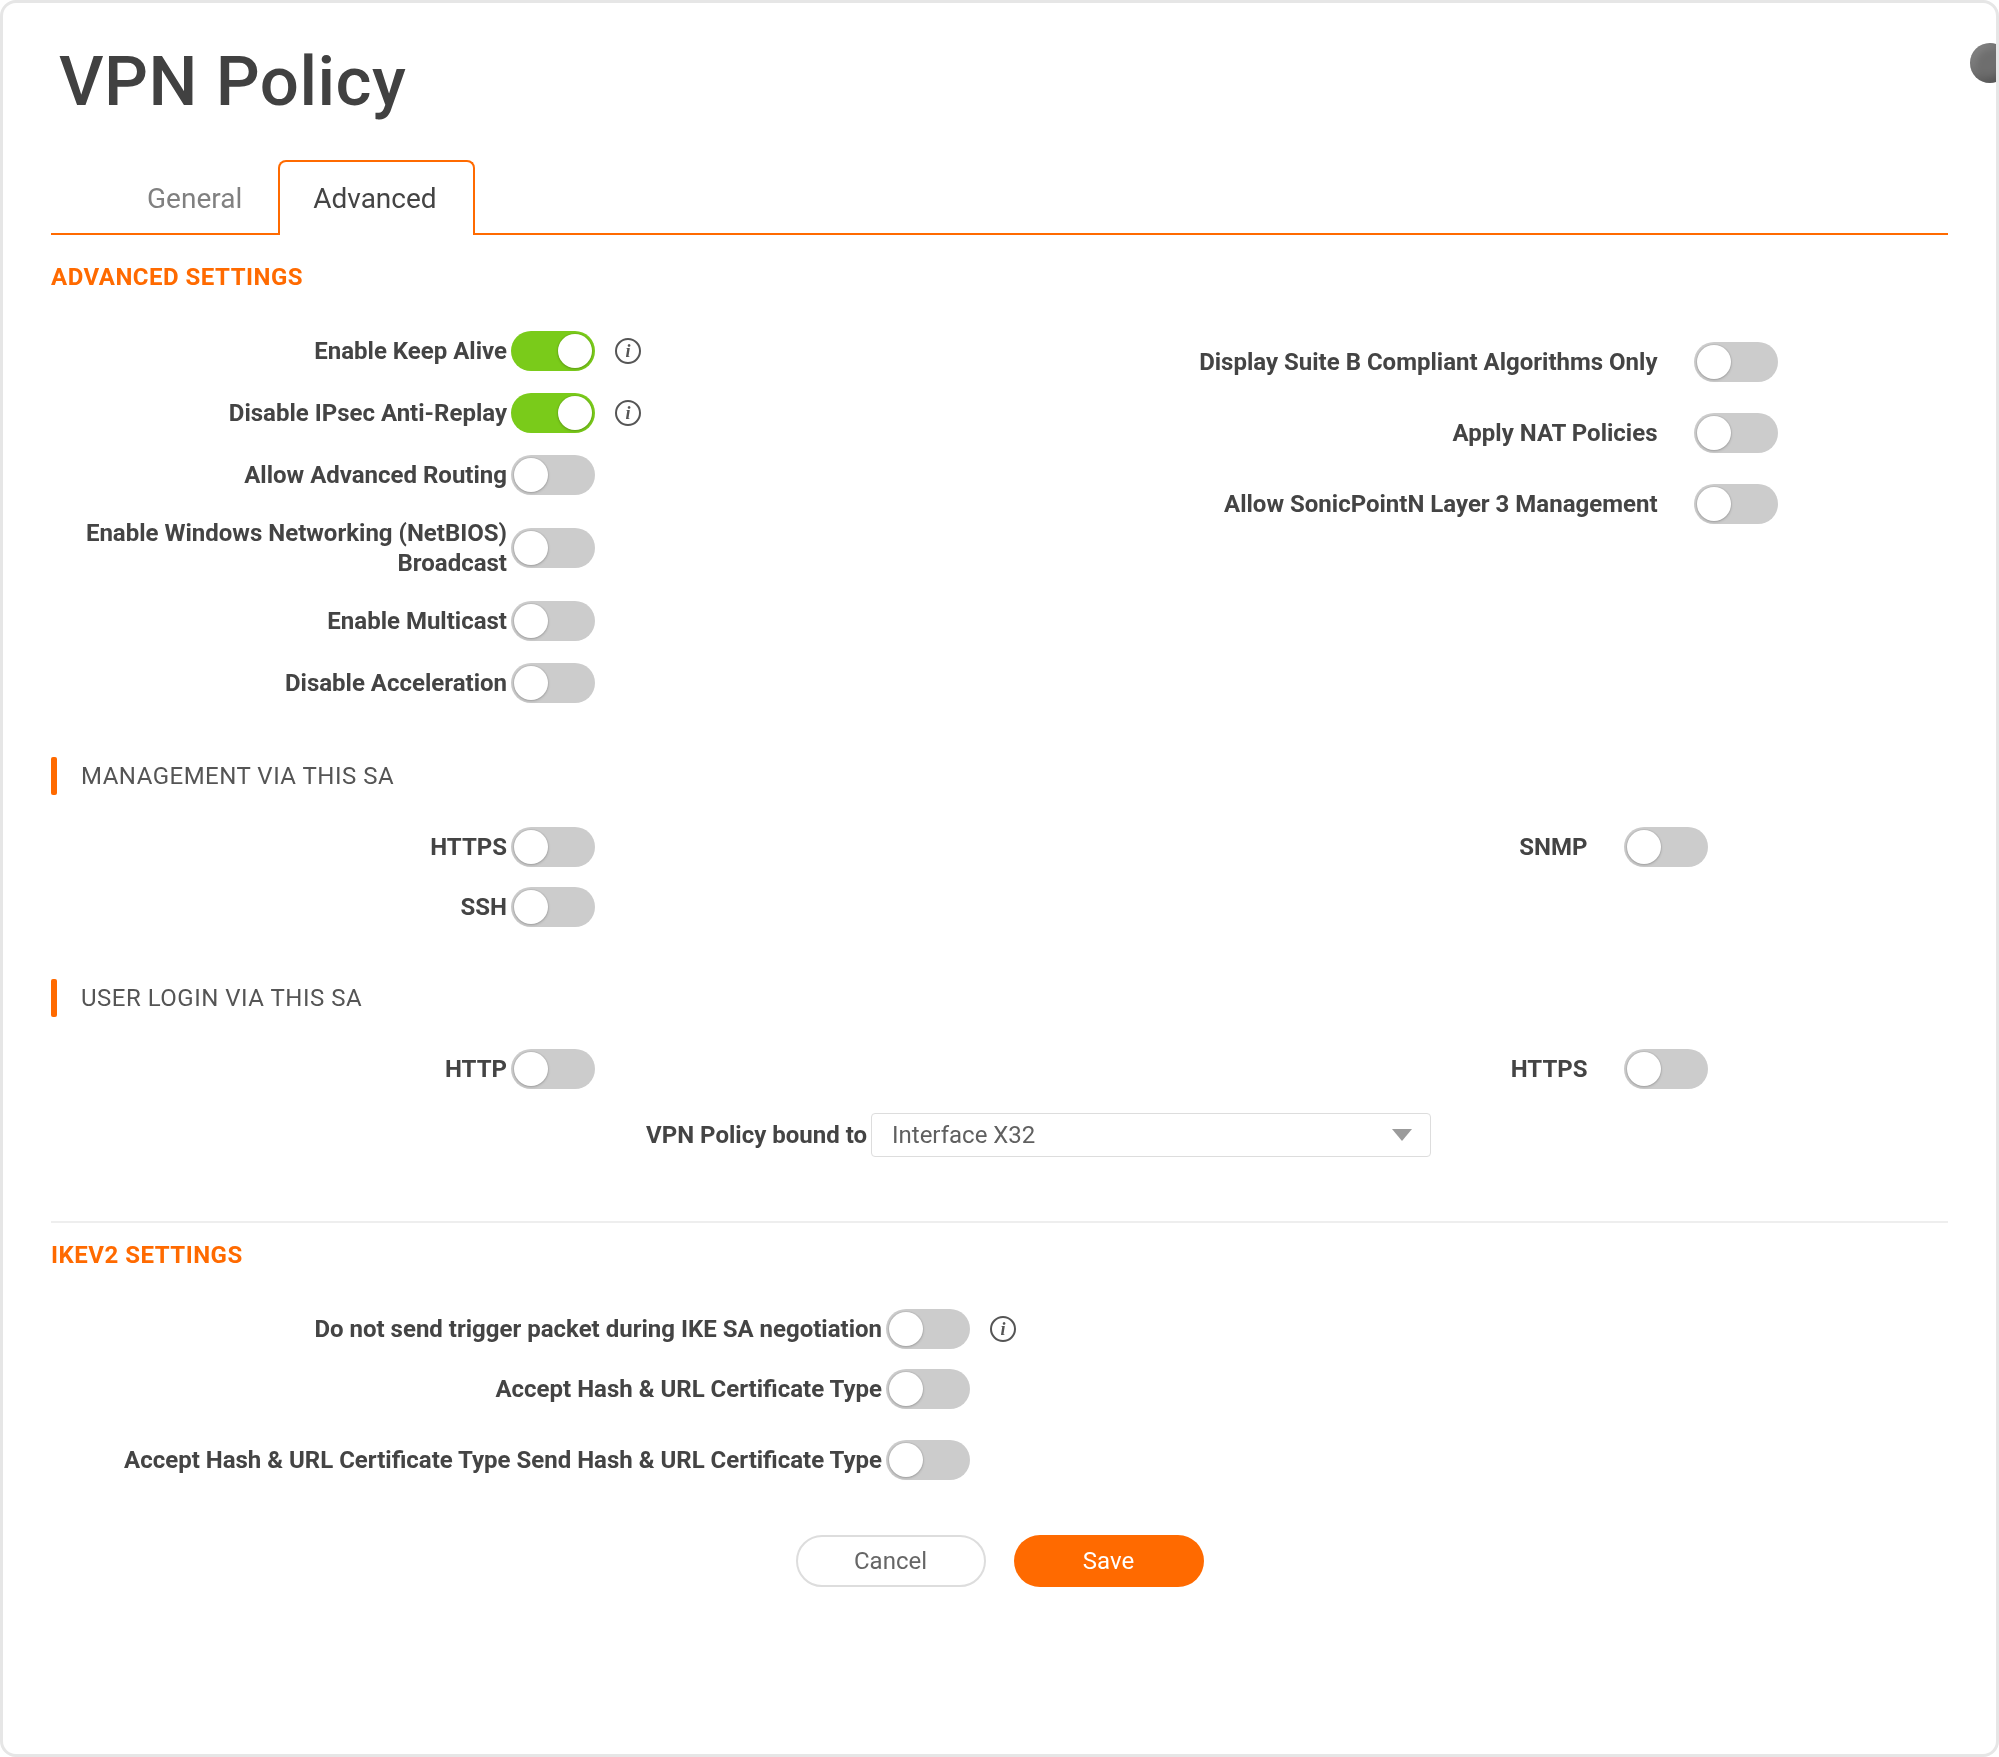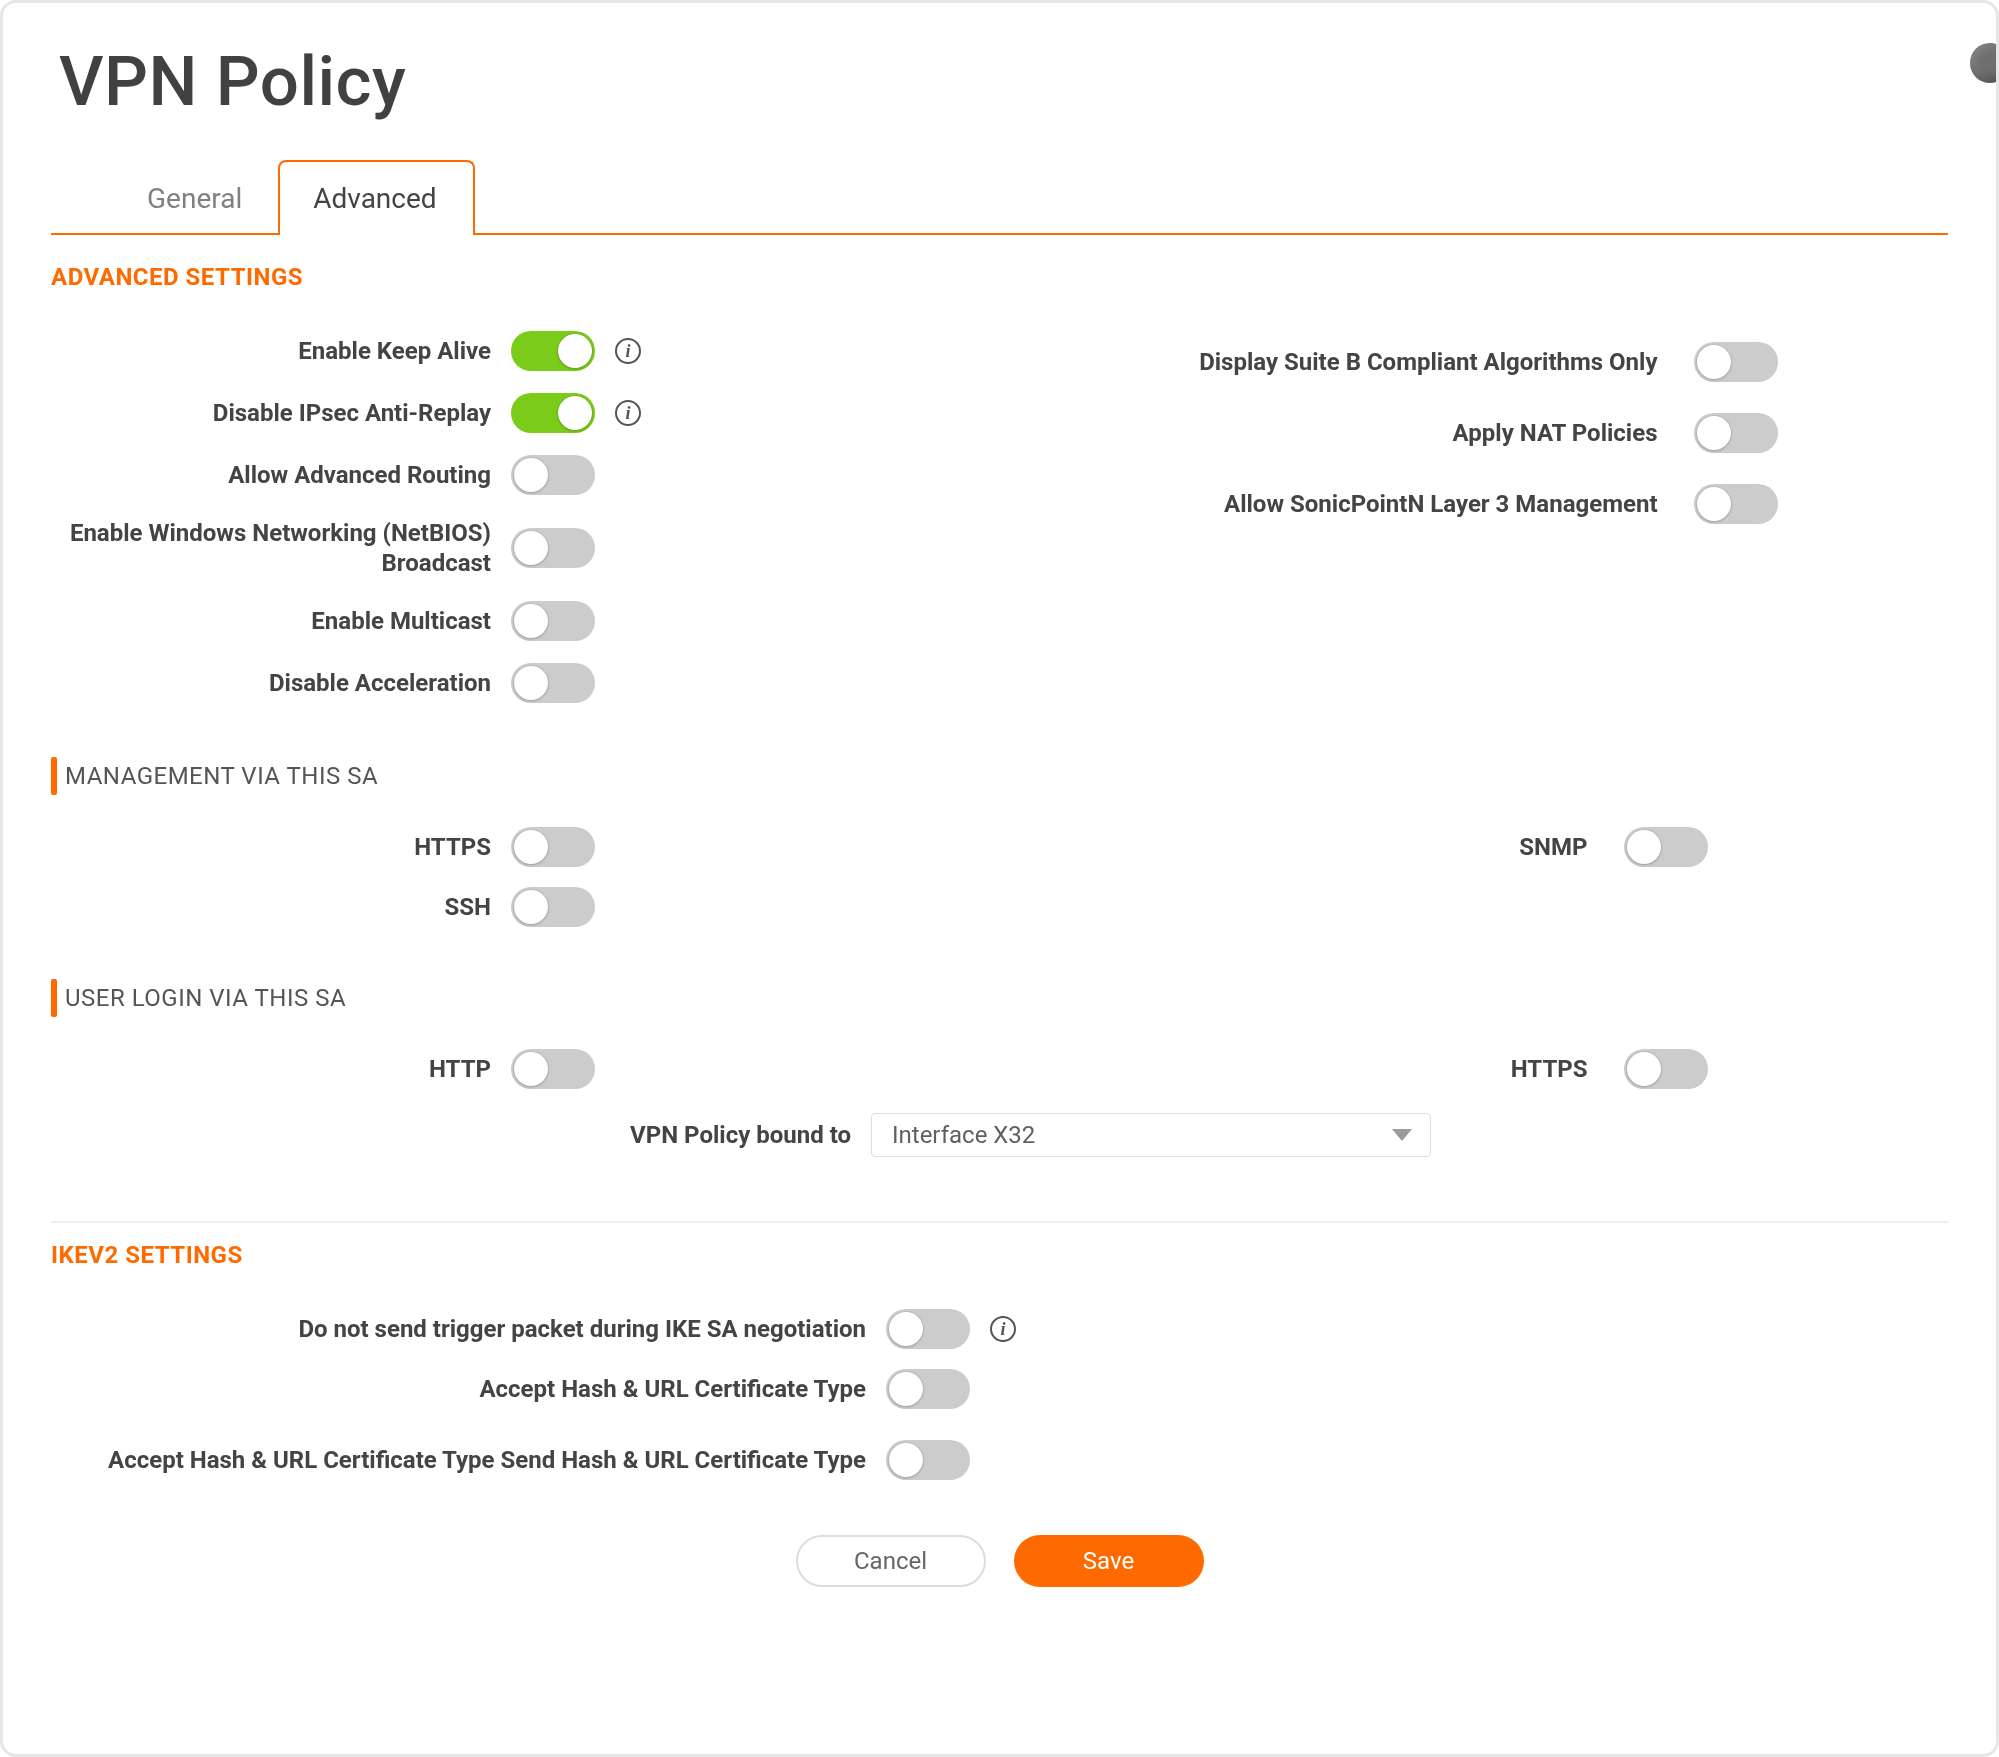--- a/index.html
+++ b/index.html
@@ -87,21 +87,21 @@
   }
   .row{
     display:flex;
     align-items:center;
     min-height:60px;
   }
   
   .lbl{
     flex:0 0 460px;
     text-align:right;
-    padding-right:20px;
+    padding-right:4px;
     font-size:24px;
     font-weight:700;
     color:#444;
     line-height:1.25;
   }
   .lbl-wide{flex:0 0 835px;}
   .ctrl{display:flex;align-items:center;gap:20px;}
   
   .toggle{
     width:84px;height:40px;border-radius:40px;
@@ -124,21 +124,21 @@
     border:2px solid #555;
     display:inline-flex;align-items:center;justify-content:center;
     font-family:Georgia,"Times New Roman",serif;
     font-style:italic;font-weight:700;
     font-size:18px;color:#555;
     line-height:1;
     padding-bottom:1px;
   }
   
   .sub-heading{
-    display:flex;align-items:center;gap:8px;
+    display:flex;align-items:center;gap:24px;
     color:#555;font-size:24px;letter-spacing:.5px;
     margin:42px 0 22px 0;
   }
   .sub-heading .bar{
     width:6px;height:38px;background:var(--orange);border-radius:2px;
   }
   
   .select{
     position:relative;
     width:560px;height:44px;

